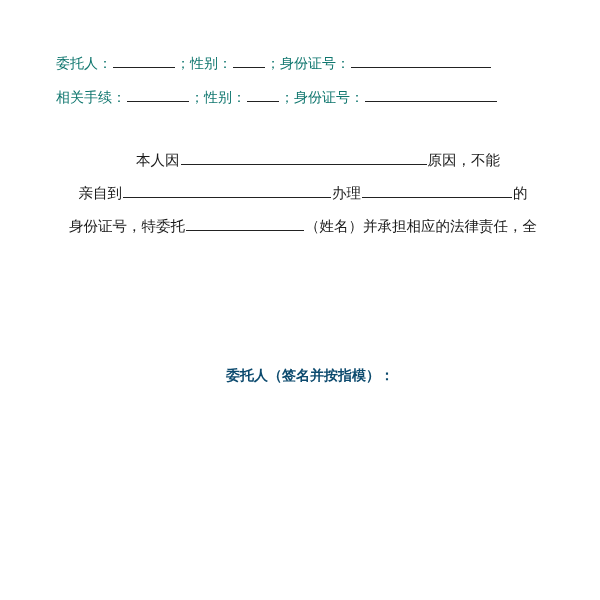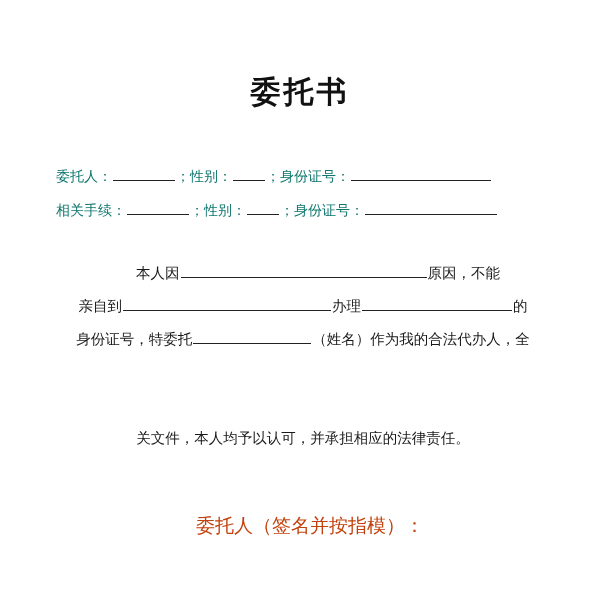--- a/index.html
+++ b/index.html
@@ -70,22 +70,23 @@
   }
   .b-reason { width: 246px; }
   .b-place { width: 208px; }
   .b-matter { width: 150px; }
   .b-entrust { width: 118px; }
 
   .sign-area {
     margin: 0 auto;
     width: 500px;
     margin-top: 58px;
-    font-size: 19px;
-    color: #c2410c;
+    font-size: 14px;
+    color: #0c4a6e;
+    font-weight: bold;
   }
   .sign-line {
     text-align: center;
     padding-left: 20px;
   }
   .date-line {
     margin-top: 16px;
     text-align: center;
     padding-left: 30px;
     letter-spacing: 0;
@@ -94,40 +95,38 @@
     display: inline-block;
     width: 64px;
     text-align: center;
   }
 </style>
 </head>
 <body>
 
 <div id="page">
 
-  <div class="doc-title">委托书</div>
 
   <div class="body-area">
 
     <div class="party-block">
       <div class="party-row">
         <span>委托人：</span><span class="blank b-name"></span><span>；性别：</span><span class="blank b-sex"></span><span>；身份证号：</span><span class="blank b-id"></span>
       </div>
       <div class="party-row">
         <span>相关手续：</span><span class="blank b-name"></span><span>；性别：</span><span class="blank b-sex"></span><span>；身份证号：</span><span class="blank b-id-2"></span>
       </div>
     </div>
 
     <div class="para">
       <span class="indent"></span><span>本人因</span><span class="blank b-reason"></span><span>原因，不能</span><br>
       <span>亲自到</span><span class="blank b-place"></span><span>办理</span><span class="blank b-matter"></span><span>的</span><br>
-      <span>身份证号，特委托</span><span class="blank b-entrust"></span><span>（姓名）作为我的合法代办人，全</span><br>
+      <span>身份证号，特委托</span><span class="blank b-entrust"></span><span>（姓名）并承担相应的法律责任，全</span><br>
       <br>
       <br>
-      <span>关文件，本人均予以认可，并承担相应的法律责任。</span>
     </div>
 
   </div>
 
   <div class="sign-area">
     <div class="sign-line">委托人（签名并按指模）：</div>
   </div>
 
 </div>
 

